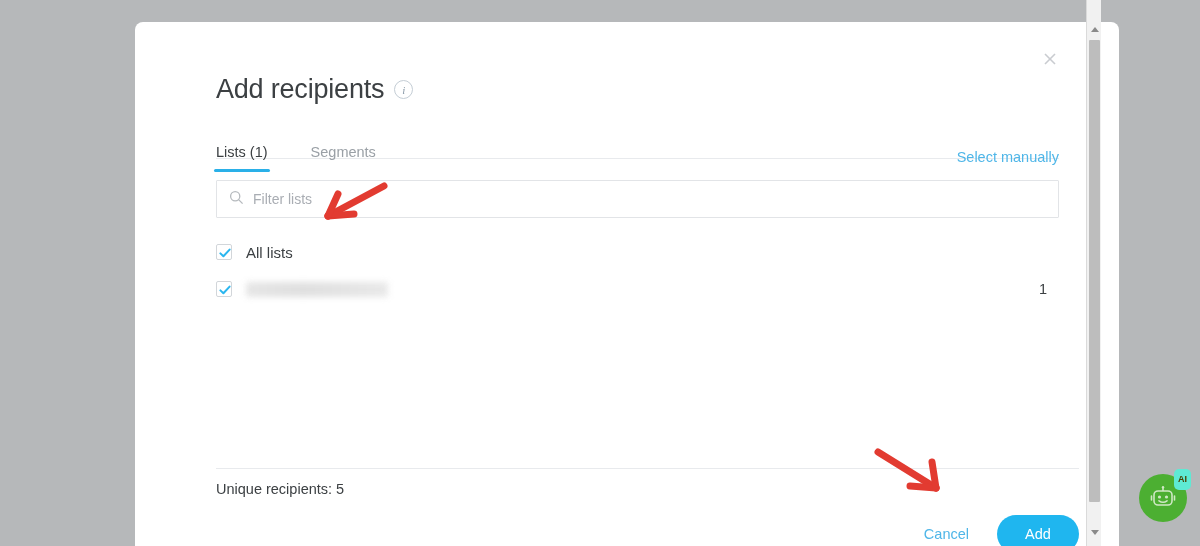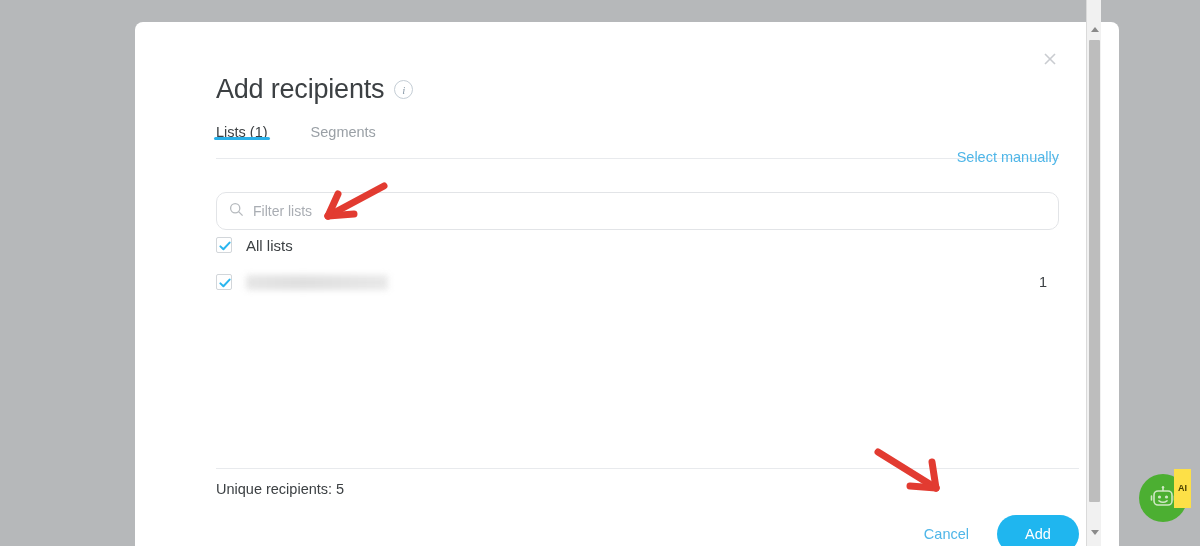--- a/index.html
+++ b/index.html
@@ -83,21 +83,23 @@
     position: relative;
     margin-top: 19px;
     height: 36px;
     display: flex;
     align-items: flex-start;
   }
   .tab {
     font-size: 14.5px;
     color: #9aa0a6;
     cursor: pointer;
+    padding-bottom: 12px;
     position: relative;
+    margin-top: 20px;
   }
   .tab + .tab { margin-left: 43px; }
   .tab.active { color: #3c4043; }
   .tab.active::after {
     content: "";
     position: absolute;
     left: -2px;
     right: -2px;
     bottom: 0;
     height: 3px;
@@ -117,43 +119,43 @@
     right: 0;
     top: 1px;
     font-size: 14.5px;
     color: #4fb6e8;
     cursor: pointer;
     margin-top: 24px;
   }
 
   
   .search-box {
-    margin-top: 32px;
+    margin-top: 20px;
     height: 38px;
     border: 1px solid #e2e4e7;
-    border-radius: 10px;
+    border-radius: 1px;
     display: flex;
     align-items: center;
     padding: 0 12px;
     background: #fff;
   }
   .search-icon { flex: none; display: block; margin-right: 9px; }
   .search-input {
     border: none;
     outline: none;
     font-size: 14px;
     color: #3c4043;
     width: 100%;
     font-family: "Liberation Sans", sans-serif;
     background: transparent;
   }
   .search-input::placeholder { color: #a9adb3; }
 
   
-  .list-area { }
+  .list-area { margin-top: 19px; }
   .list-row {
     display: flex;
     align-items: center;
     height: 30px;
     margin-bottom: 7px;
   }
   .cb {
     width: 16px;
     height: 16px;
     border: 1px solid #d2d6da;
@@ -279,26 +281,26 @@
     width: 48px;
     height: 48px;
     border-radius: 50%;
     background: #4caf32;
     cursor: pointer;
   }
   #ai-badge {
     position: absolute;
     right: -4px;
     top: -5px;
-    background: #fde047;
+    background: #5eead4;
     color: #4a4000;
     font-size: 9px;
     font-weight: bold;
-    border-radius: 0;
-    padding: 14px 4px;
+    border-radius: 5px;
+    padding: 5px 4px;
     line-height: 11px;
   }
   #ai-robot {
     position: absolute;
     left: 50%; top: 50%;
     transform: translate(-50%,-50%);
   }
 </style>
 </head>
 <body>

